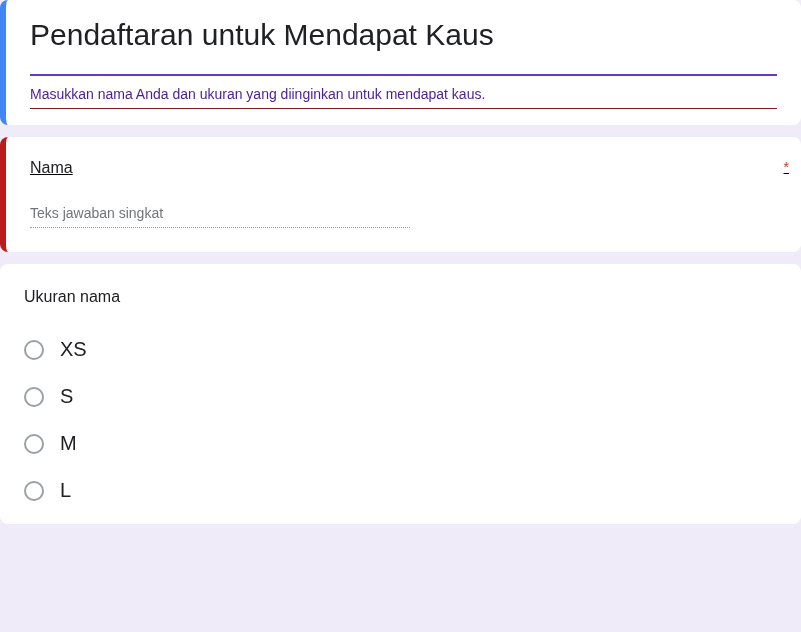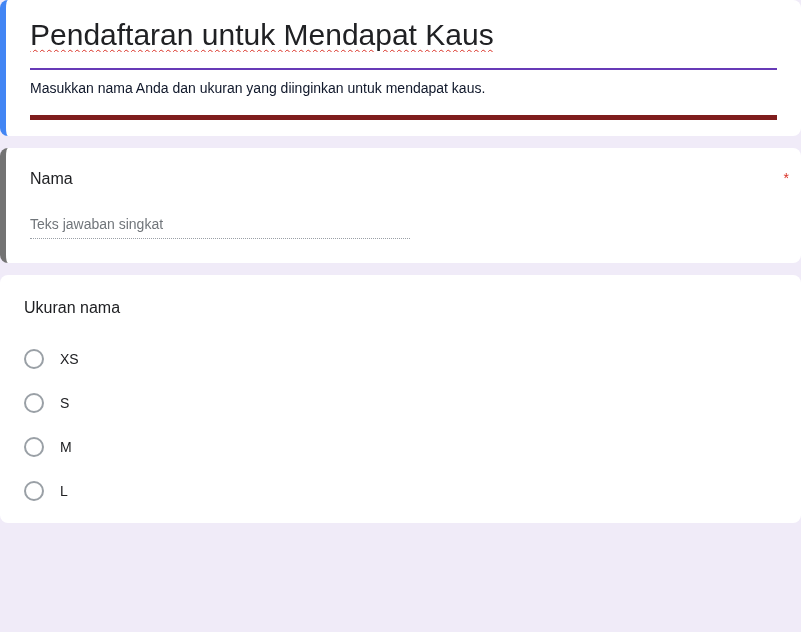--- a/index.html
+++ b/index.html
@@ -27,45 +27,45 @@
       border-left: 6px solid #4285f4;
       padding: 18px 24px 16px 24px;
     }
     .form-title {
       font-size: 30px;
       font-weight: 400;
       color: #202124;
       border: none;
       outline: none;
       width: 100%;
-      padding-bottom: 16px;
+      padding-bottom: 22px;
       background: transparent;
       font-family: Arial, sans-serif;
       border-bottom: 2px solid #673ab7;
-      text-decoration: underline;
       text-decoration-color: #d93025;
       text-decoration-style: wavy;
       text-decoration-thickness: 1px;
       text-underline-offset: 4px;
     }
     .form-description {
       font-size: 14px;
-      color: #0f172a;
+      color: #4c1d95;
       border: none;
       outline: none;
       width: 100%;
       margin-top: 10px;
-      padding-bottom: 19px;
+      padding-bottom: 6px;
       background: transparent;
       font-family: Arial, sans-serif;
-      border-bottom: 5px solid #7f1d1d;
+      border-bottom: 1px solid #7f1d1d;
     }
     .question-card {
-      border-left: 6px solid #737373;
+      border-left: 6px solid #b91c1c;
       padding: 22px 12px 24px 24px;
+      text-decoration: underline;
     }
     .question-card-plain {
       padding: 24px 24px 10px 24px;
     }
     .question-header {
       display: flex;
       justify-content: space-between;
       align-items: flex-start;
     }
     .question-title {
@@ -103,21 +103,21 @@
     }
     .radio-circle {
       width: 20px;
       height: 20px;
       border: 2px solid #9aa0a6;
       border-radius: 50%;
       margin-right: 16px;
       flex-shrink: 0;
     }
     .option-label {
-      font-size: 14px;
+      font-size: 20px;
       color: #202124;
       font-family: Arial, sans-serif;
     }
   </style>
 </head>
 <body>
 
 <div class="form-container">
 
   <div class="card header-card">

